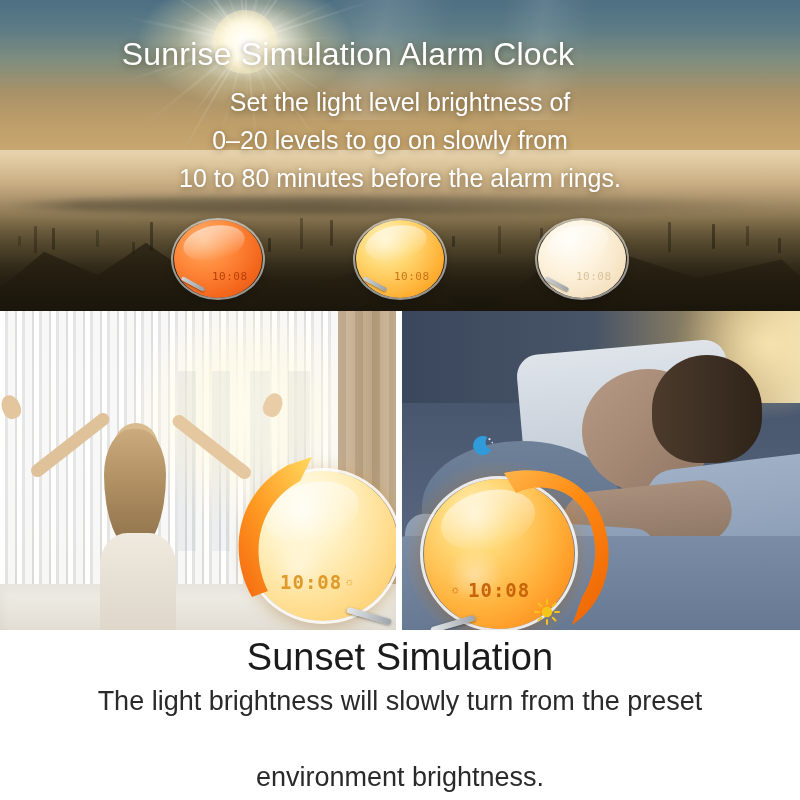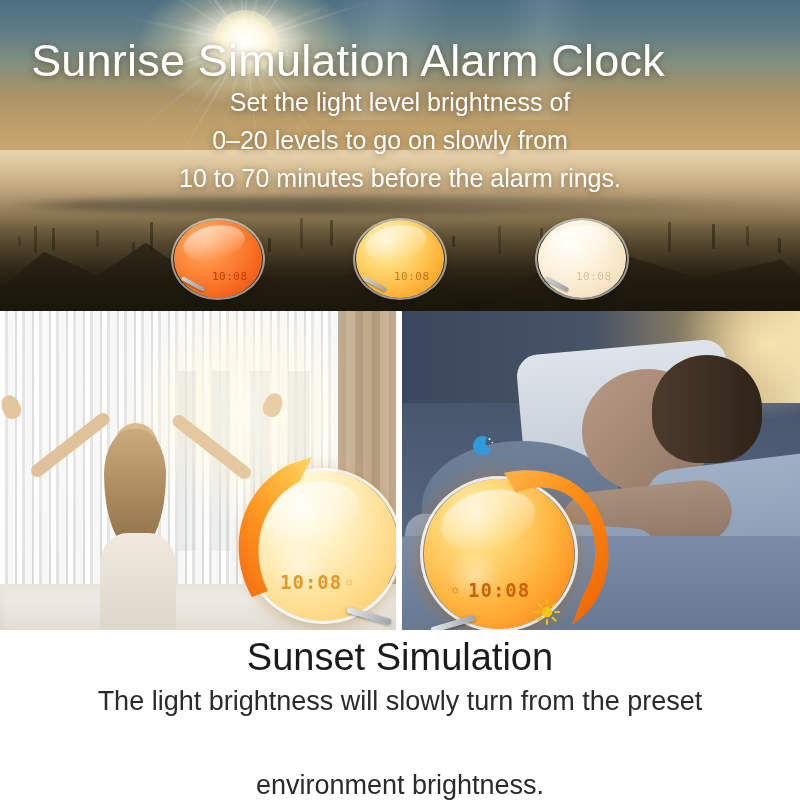--- a/index.html
+++ b/index.html
@@ -47,21 +47,21 @@
   .ridge{position:absolute;left:0;top:196px;width:800px;height:18px;
     background:linear-gradient(to right, rgba(40,36,24,0) 0%, rgba(40,36,24,.55) 10%, rgba(40,36,24,.62) 40%, rgba(40,36,24,.30) 70%, rgba(40,36,24,0) 100%);
     border-radius:50%;filter:blur(3px);}
   .tree{position:absolute;background:rgba(30,25,14,.8);width:3px;border-radius:1px;}
   .banner-bottom-fade{position:absolute;left:0;top:255px;width:800px;height:56px;
     background:linear-gradient(to bottom, rgba(25,20,10,0), rgba(25,20,10,.85));}
 
   
   .banner-text{position:absolute;left:0;top:0;width:800px;text-align:center;color:#fff;
     text-shadow:0 1px 6px rgba(60,45,20,.55);}
-  .h-title{position:absolute;left:0;top:38px;width:696px;font-size:45px;font-weight:400;
+  .h-title{position:absolute;left:0;top:38px;width:696px;font-size:32px;font-weight:400;
     letter-spacing:.2px;line-height:1;}
   .h-l1{position:absolute;left:0;top:90px;width:800px;font-size:25px;font-weight:300;line-height:1;}
   .h-l2{position:absolute;left:0;top:128px;width:780px;font-size:25px;font-weight:300;line-height:1;}
   .h-l3{position:absolute;left:0;top:166px;width:800px;font-size:25px;font-weight:300;line-height:1;}
 
   
   .clockrow{position:absolute;left:0;top:215px;width:800px;height:95px;}
   .bclock{position:absolute;width:92px;height:82px;}
   .bclock .disc{position:absolute;left:0;top:0;width:88px;height:78px;border-radius:50%;
     box-shadow:0 2px 10px rgba(0,0,0,.35);}
@@ -173,21 +173,21 @@
   .arc{position:absolute;width:150px;height:165px;}
   .arc svg{display:block;overflow:visible;}
   
   .badge{position:absolute;width:26px;height:26px;}
 
   
   .caption{position:absolute;left:0;top:630px;width:800px;height:170px;background:#fff;text-align:center;}
   .c-title{position:absolute;left:0;top:8px;width:800px;font-size:38px;color:#1b1b1b;font-weight:400;line-height:1;}
   .c-l1{position:absolute;left:0;top:58px;width:800px;font-size:27px;color:#2a2a2a;font-weight:300;line-height:1;}
   .c-l2{position:absolute;left:0;top:96px;width:800px;font-size:27px;color:#2a2a2a;font-weight:300;line-height:1;}
-  .c-l3{position:absolute;left:0;top:134px;width:800px;font-size:27px;color:#2a2a2a;font-weight:300;line-height:1;margin-top:8px;}
+  .c-l3{position:absolute;left:0;top:134px;width:800px;font-size:27px;color:#2a2a2a;font-weight:300;line-height:1;}
 </style>
 </head>
 <body>
 
 <div class="page">
 
   <div class="banner">
     <div class="banner-sky-wisp"></div>
     <div class="rays" id="rays">
         <i style="height: 62px; width: 3px; opacity: 0.22; transform: rotate(0deg);"></i>
@@ -250,21 +250,21 @@
         <span class="tree" style="left: 712px; top: 224px; height: 25px; opacity: 0.64;"></span>
         <span class="tree" style="left: 746px; top: 226px; height: 20px; opacity: 0.45;"></span>
         <span class="tree" style="left: 778px; top: 238px; height: 15px; opacity: 0.56;"></span>
       </div>
     <div class="banner-bottom-fade"></div>
 
     <div class="banner-text">
       <div class="h-title">Sunrise Simulation Alarm Clock</div>
       <div class="h-l1">Set the light level brightness of</div>
       <div class="h-l2">0–20 levels to go on slowly from</div>
-      <div class="h-l3">10 to 70 minutes before the alarm rings.</div>
+      <div class="h-l3">10 to 80 minutes before the alarm rings.</div>
     </div>
 
     <div class="clockrow">
       <div class="bclock bc1" style="left:174px;top:5px;">
         <div class="disc"></div>
         <div class="rim"></div>
         <div class="gloss"></div>
         <div class="stand"></div>
         <div class="time">10:08</div>
       </div>

